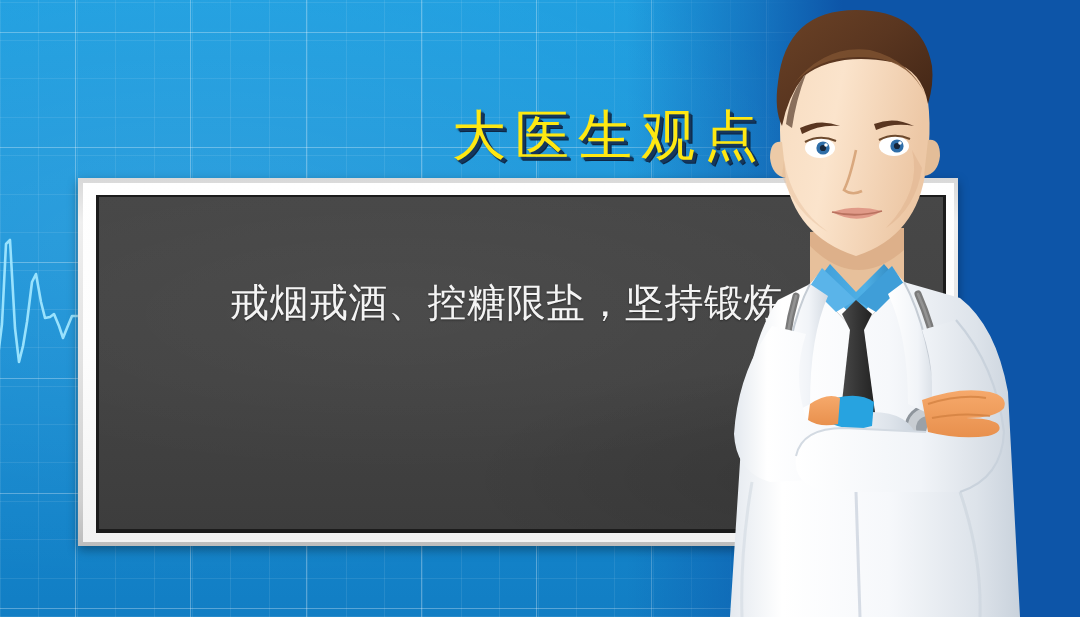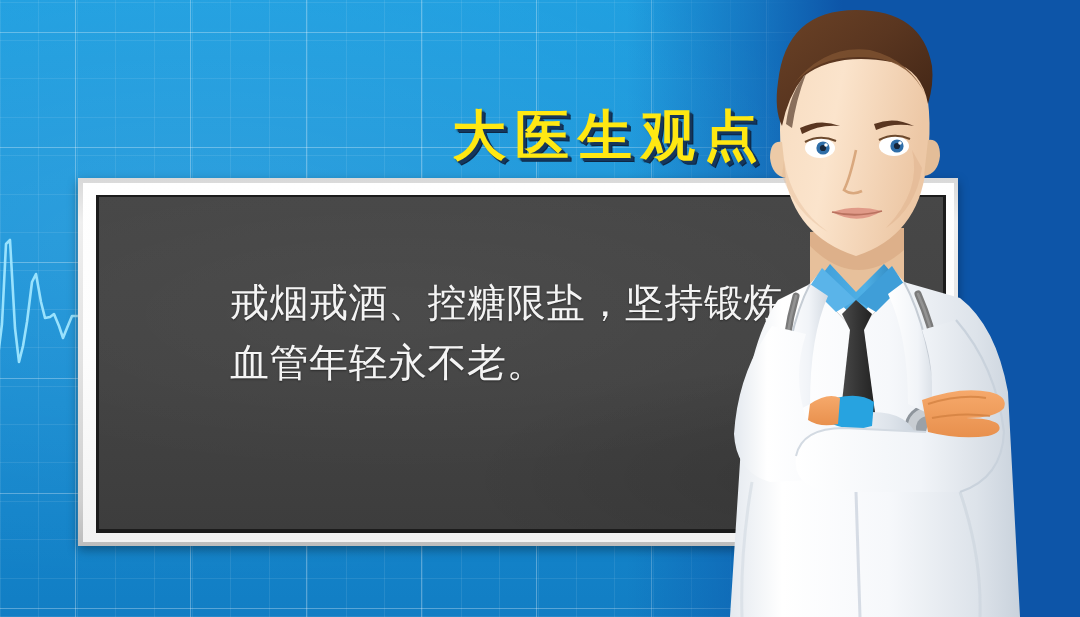--- a/index.html
+++ b/index.html
@@ -45,21 +45,21 @@
     position:absolute;inset:0;
     background:radial-gradient(120% 100% at 18% 40%, rgba(255,255,255,.10) 0%, rgba(0,0,0,0) 55%);
   }
 
   
   .ecg{position:absolute;left:-4px;top:196px;width:120px;height:200px;}
 
   
   .title{
     position:absolute;left:452px;top:104px;
-    font-size:54px;font-weight:bold;
+    font-size:54px;font-weight:normal;
     color:#ffe812;
     letter-spacing:9px;
     line-height:62px;
     white-space:nowrap;
     text-shadow:
        3px 3px 0 #15365c,
        4px 4px 0 #0d2744,
        2px 2px 2px rgba(0,0,0,.55);
   }
 
@@ -128,21 +128,20 @@
   <div class="title">大医生观点</div>
 
   <div class="board-wrap">
     <div class="board-frame"></div>
     <div class="board-frame-hl"></div>
     <div class="board-inner-shadow"></div>
     <div class="board">
       <div class="board-noise"></div>
       <div class="board-text">
         <div>戒烟戒酒、控糖限盐，坚持锻炼。</div>
-        <div>血管年轻永不老。</div>
       </div>
     </div>
   </div>
 
   <svg class="doctor" viewBox="0 0 430 617">
     <defs>
       <linearGradient id="coatG" x1="0" y1="0" x2="1" y2="0">
         <stop offset="0%" stop-color="#e4e9ef"></stop>
         <stop offset="18%" stop-color="#ffffff"></stop>
         <stop offset="55%" stop-color="#f6f8fb"></stop>

